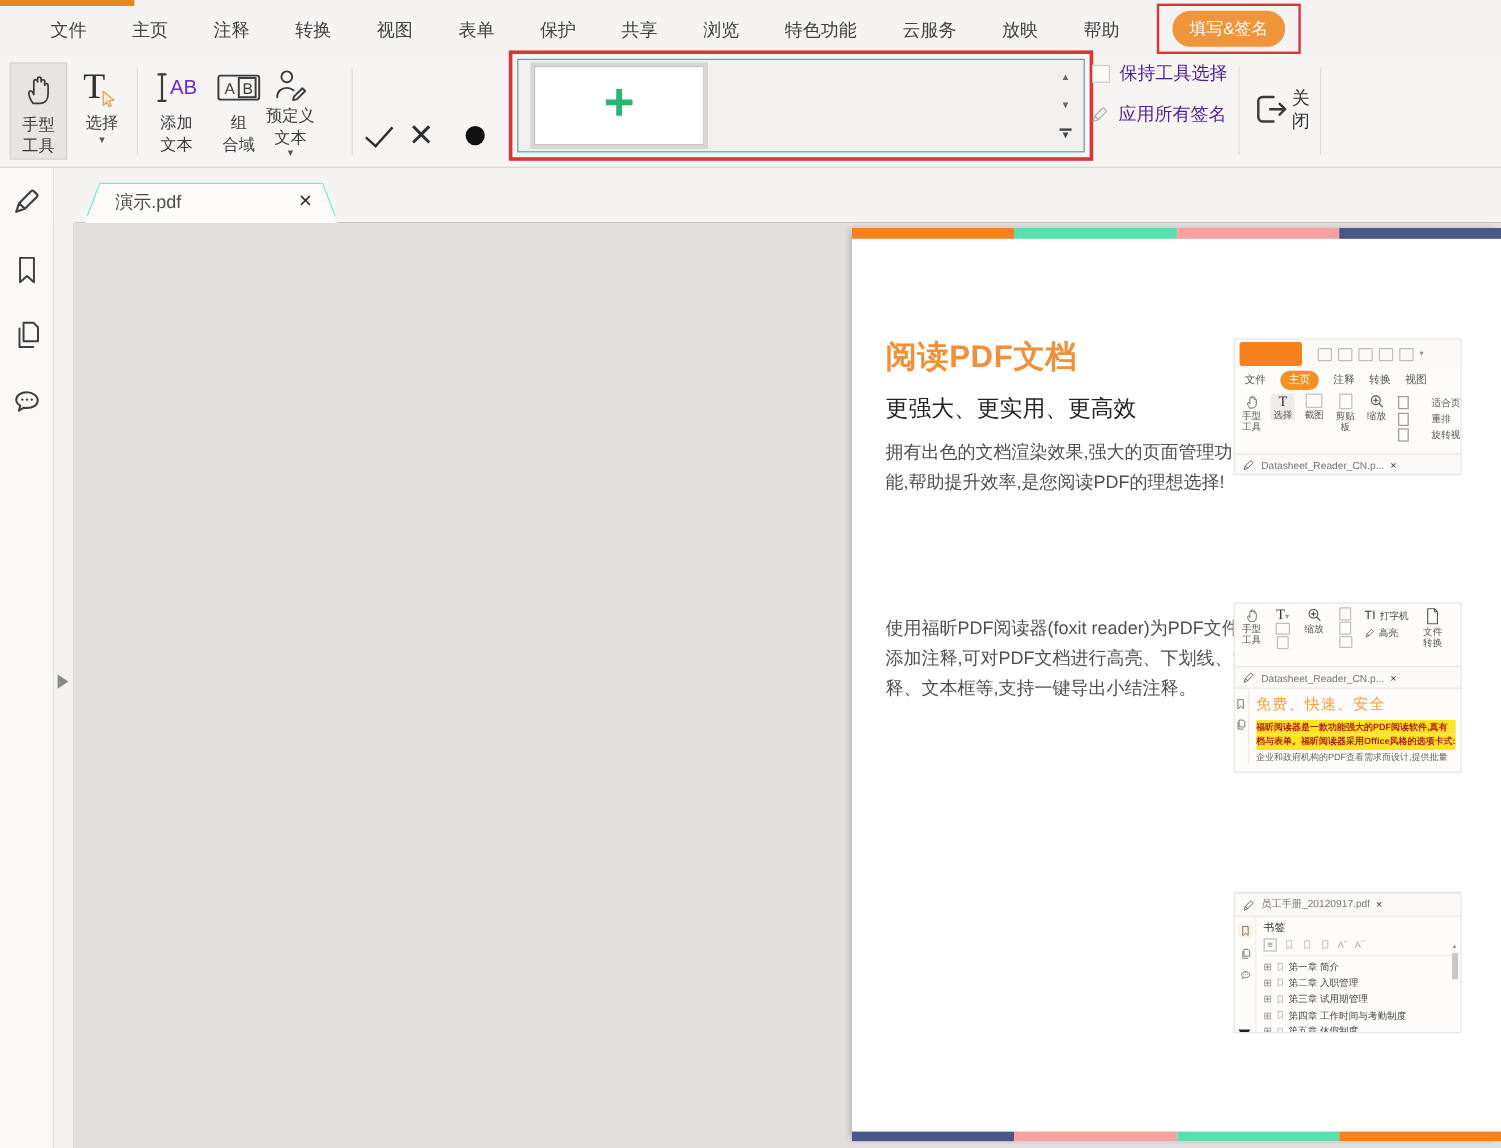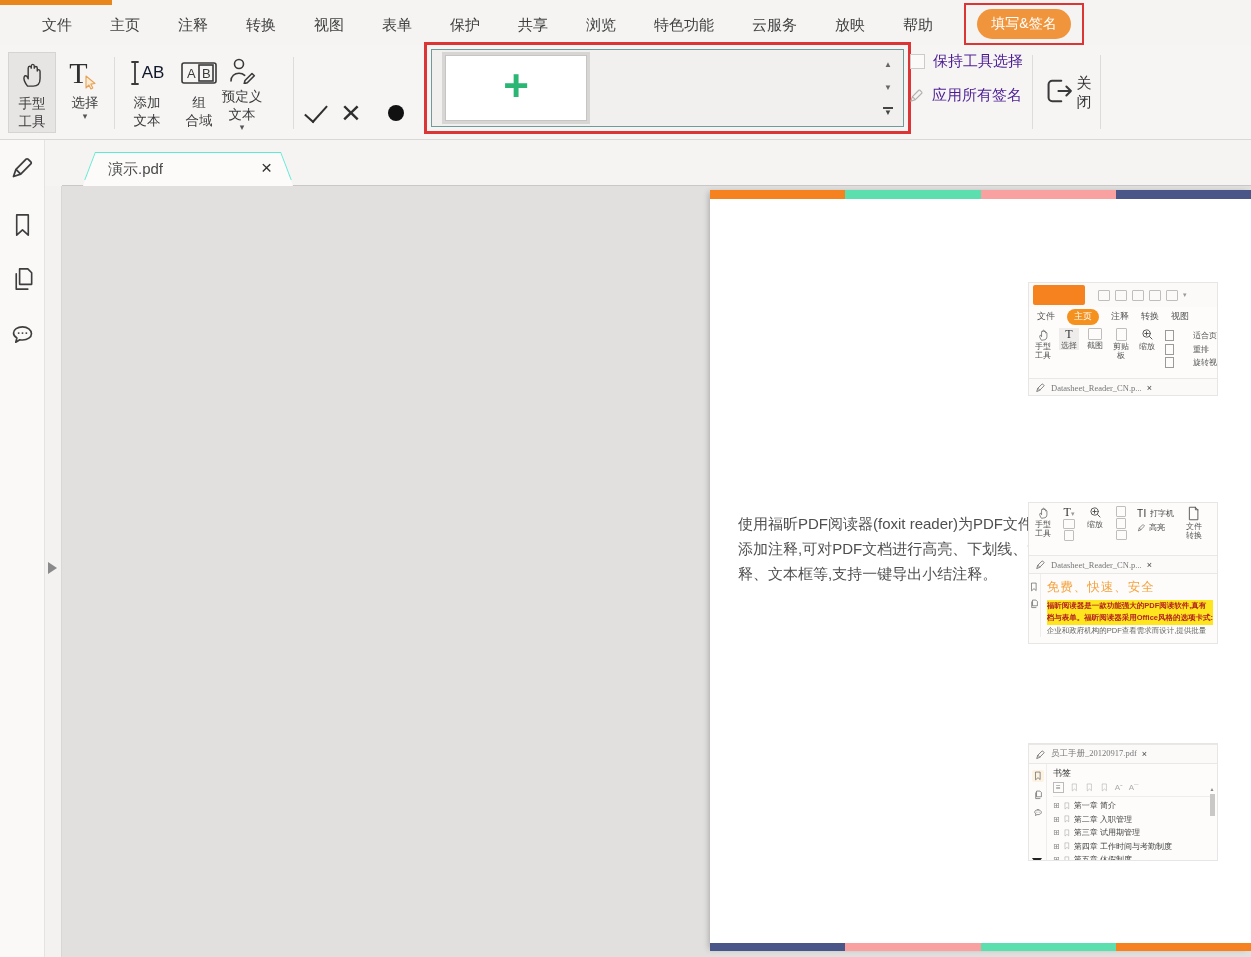--- a/index.html
+++ b/index.html
@@ -24,21 +24,21 @@
   .tbtn{position:absolute;top:7px;height:81px;display:flex;flex-direction:column;align-items:center;justify-content:flex-start;cursor:default;}
   .tbtn.selected{background:#E7E5E4;border:1px solid #D6D4D3;box-sizing:border-box;}
   .tico{height:42px;display:flex;align-items:center;justify-content:center;color:#3A3A3A;}
   .tlabel{font-size:13.5px;color:#3C3C3C;text-align:center;line-height:1.3;}
   .tlabel .wrap{white-space:pre-line;}
   .dd{font-size:9px;color:#555;display:block;text-align:center;line-height:1.1;}
   .tsep{position:absolute;top:12px;height:72px;width:1px;background:#DEDCDB;}
   .selT{font-family:"Liberation Serif","DejaVu Serif",serif;font-size:30px;color:#2F2F2F;line-height:1;}
   .cursor-arrow{position:relative;left:-4px;top:9px;}
   .ibeam-ab{display:flex;align-items:center;gap:2px;}
-  .ab-txt{font-size:17px;color:#0f172a;letter-spacing:0;}
+  .ab-txt{font-size:17px;color:#6d28d9;letter-spacing:0;}
   
   .stamp{position:absolute;color:#2E2E2E;cursor:default;}
   .stamp-check{left:305px;top:60px;width:20px;height:10px;border-left:2.6px solid #2E2E2E;border-bottom:2.6px solid #2E2E2E;transform:rotate(-48deg);}
   .stamp-x{left:341px;top:50px;font-size:34px;line-height:1;color:#2E2E2E;}
   .stamp-dot{left:388px;top:60px;width:16px;height:16px;border-radius:50%;background:#111;}
   .stamp-line{left:305px;top:112px;width:22px;border-top:2.6px solid #2E2E2E;}
   .stamp-square{left:345px;top:103px;width:16px;height:16px;border:2.4px solid #2E2E2E;}
 
   
   .gallery-redbox{left:424px;top:42px;width:487px;height:92px;border:3px solid #DC3535;box-sizing:border-box;background:transparent;}
@@ -56,21 +56,21 @@
   .keep-row{left:910px;top:52px;display:flex;align-items:center;gap:8px;}
   .chkbox{width:15px;height:15px;background:#FBFAF9;border:1px solid #CDCBCA;box-sizing:border-box;}
   .gray-label{font-size:15px;color:#4c1d95;white-space:nowrap;}
   .apply-row{left:908px;top:86px;display:flex;align-items:center;gap:7px;color:#B3B1AF;}
   .close-btn{left:1042px;top:50px;width:50px;height:82px;display:flex;flex-direction:row;align-items:center;cursor:pointer;}
   .close-btn .tlabel{font-size:15px;color:#333;margin-top:2px;}
   .vsep2{position:absolute;top:55px;height:74px;width:1px;background:#DEDCDB;}
 
   
   .tabbar{left:62px;top:140px;width:1189px;height:46px;background:#F5F4F3;border-bottom:1px solid #C9C8C7;box-sizing:border-box;}
-  .tab-outer{position:absolute;left:20px;top:12px;width:212px;height:28px;background:#5eead4;clip-path:polygon(13px 0,199px 0,212px 34px,0 34px);cursor:pointer;}
+  .tab-outer{position:absolute;left:8px;top:12px;width:212px;height:28px;background:#5eead4;clip-path:polygon(13px 0,199px 0,212px 34px,0 34px);cursor:pointer;}
   .tab-inner{position:absolute;left:1px;top:1px;width:210px;height:33px;background:#FCFBFA;clip-path:polygon(12.5px 0,197.5px 0,210px 33px,0 33px);}
   .tab-title{position:absolute;left:26px;top:0;line-height:33px;font-size:15px;color:#4A4A4A;white-space:nowrap;}
   .tab-close{position:absolute;right:22px;top:0;line-height:32px;font-size:19px;color:#333;cursor:pointer;}
 
   
   .sidebar{left:0;top:140px;width:45px;height:817px;background:#FAF9F8;border-right:1px solid #E4E3E2;box-sizing:border-box;}
   .side-ic{position:absolute;left:9px;width:27px;height:27px;color:#3E3E3E;cursor:pointer;}
   .collapse-strip{left:45px;top:186px;width:17px;height:771px;background:#F3F2F1;border-right:1px solid #D8D7D6;box-sizing:border-box;}
   .collapse-handle{position:absolute;left:3px;top:376px;width:0;height:0;border-top:6px solid transparent;border-bottom:6px solid transparent;border-left:9px solid #8A8A8A;cursor:pointer;}
 
@@ -85,21 +85,21 @@
 
   .sec{position:absolute;left:28px;width:306px;}
   .sec-title{font-size:26px;font-weight:bold;color:#F0913A;letter-spacing:0.5px;}
   .sec-sub{font-size:19px;color:#222222;margin-top:13px;}
   .sec-body{font-size:15px;color:#4F4F4F;margin-top:12px;line-height:1.65;}
 
   
   .mini{position:absolute;left:318px;width:190px;background:#FDFCFB;border:1px solid #E7E6E5;box-sizing:border-box;font-size:8px;color:#555;overflow:hidden;}
   .mini .x{color:#444;font-size:9px;}
   .m-tab{display:flex;align-items:center;gap:5px;padding:3px 6px;background:#FBFAF9;border-top:1px solid #E9E8E7;border-bottom:1px solid #E9E8E7;}
-  .m-tab .ttl{color:#777;font-size:8.5px;white-space:nowrap;overflow:hidden;font-family:Liberation Serif, serif;}
+  .m-tab .ttl{color:#777;font-size:8.5px;white-space:nowrap;overflow:hidden;}
   .m-pencil{width:11px;height:11px;color:#555;flex:none;}
   
   .mini1{top:92px;height:114px;}
   .m1-top{display:flex;align-items:center;height:24px;background:#FBFAF9;padding:0 4px;gap:3px;}
   .m1-logo{width:52px;height:20px;background:#F5821F;border-radius:2px;display:flex;align-items:center;justify-content:center;color:#fff;font-size:13px;font-weight:bold;font-style:italic;}
   .m1-qat{display:flex;gap:5px;margin-left:10px;align-items:center;}
   .mbox{width:10px;height:9px;border:1px solid #BFBEBD;border-radius:1px;display:inline-block;}
   .m1-menu{display:flex;align-items:center;gap:12px;padding:2px 8px;font-size:9px;color:#555;height:15px;}
   .m1-active{background:#F5911E;color:#fff;border-radius:8px;padding:1.5px 7px;}
   .m1-tools{display:flex;align-items:flex-start;padding:2px 4px;height:48px;gap:6px;}
@@ -352,20 +352,25 @@
       <div class="st-pink"></div>
       <div class="st-blue"></div>
   </div>
   <div class="stripe bottom">
     <div class="st-blue"></div>
       <div class="st-pink"></div>
       <div class="st-green"></div>
       <div class="st-orange"></div>
   </div>
 
+  <div class="sec" style="top:90px;">
+    <div class="sec-title">阅读PDF文档</div>
+    <div class="sec-sub">更强大、更实用、更高效</div>
+    <div class="sec-body">拥有出色的文档渲染效果,强大的页面管理功能,帮助提升效率,是您阅读PDF的理想选择!</div>
+  </div>
 
   <div class="mini mini1">
     <div class="m1-top">
       <div class="m1-logo"></div>
       <div class="m1-qat">
         <span class="mbox"></span>
           <span class="mbox"></span>
           <span class="mbox"></span>
           <span class="mbox"></span>
           <span class="mbox"></span>

